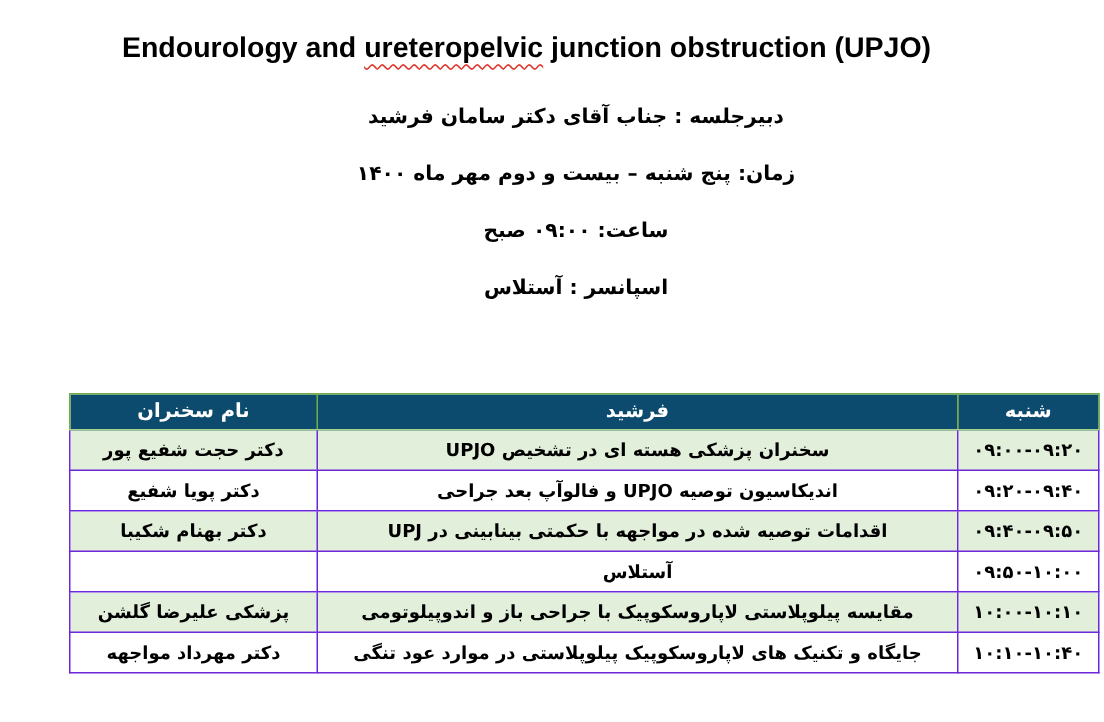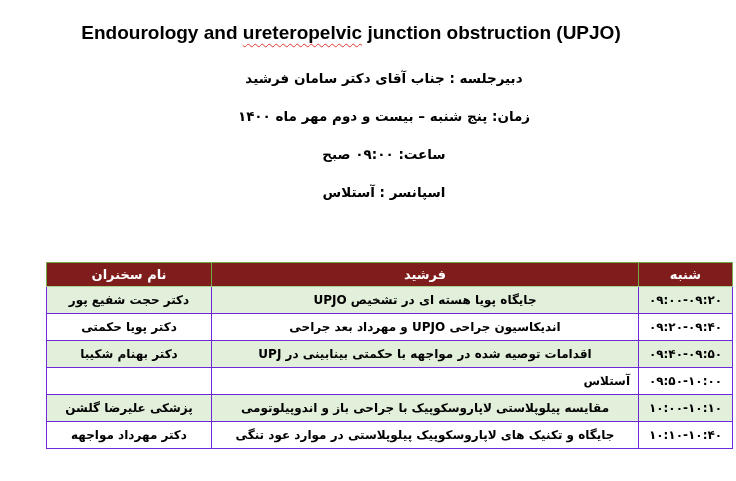--- a/index.html
+++ b/index.html
@@ -32,36 +32,36 @@
   .info-line.l2 { margin-top:20px; }
   .info-line.l3 { margin-top:20px; }
   .info-line.l4 { margin-top:20px; }
 
   .schedule-wrap { position:absolute; top:262px; left:46px; }
   table.schedule {
     border-collapse:collapse; direction:rtl; table-layout:fixed;
     width:647px; background:#fff;
   }
   .schedule th {
-    background:#7f1d1d; color:#ffffff; font-weight:bold;
+    background:#0c4a6e; color:#ffffff; font-weight:bold;
     font-size:13px; height:19px; padding:2px 6px;
     border:1px solid #70AD47; border-bottom:1px solid #A9D18E;
     text-align:center;
   }
   .schedule td {
     border:1px solid #6d28d9; font-weight:bold; font-size:12px;
     height:20px; padding:3px 8px; text-align:center; vertical-align:middle;
     white-space:nowrap; overflow:hidden;
   }
   .schedule tr.banded td { background:#E2EFDA; }
   .col-time    { width:81px;  }
   .col-title   { width:414px; }
   .col-speaker { width:152px; }
   td.cell-time { direction:ltr; }
-  td.align-start { text-align:right; }
+  td.align-start { text-align:center; }
 </style>
 </head>
 <body>
 
 <div class="page">
 
   <h1 class="doc-title"><span>Endourology and </span><span class="squiggle">ureteropelvic</span><span> junction obstruction (UPJO)</span></h1>
 
   <div class="info-block">
     <p class="info-line l1">دبیرجلسه : جناب آقای دکتر سامان فرشید</p>
@@ -75,27 +75,27 @@
       <thead>
         <tr>
           <th class="col-time">شنبه</th>
           <th class="col-title">فرشید</th>
           <th class="col-speaker">نام سخنران</th>
         </tr>
       </thead>
       <tbody>
         <tr class="banded">
           <td class="col-time cell-time">۰۹:۰۰-۰۹:۲۰</td>
-          <td class="col-title">جایگاه پویا هسته ای در تشخیص UPJO</td>
+          <td class="col-title">سخنران پزشکی هسته ای در تشخیص UPJO</td>
           <td class="col-speaker">دکتر حجت شفیع پور</td>
         </tr>
         <tr>
           <td class="col-time cell-time">۰۹:۲۰-۰۹:۴۰</td>
-          <td class="col-title">اندیکاسیون جراحی UPJO و مهرداد بعد جراحی</td>
-          <td class="col-speaker">دکتر پویا حکمتی</td>
+          <td class="col-title">اندیکاسیون توصیه UPJO و فالوآپ بعد جراحی</td>
+          <td class="col-speaker">دکتر پویا شفیع</td>
         </tr>
         <tr class="banded">
           <td class="col-time cell-time">۰۹:۴۰-۰۹:۵۰</td>
           <td class="col-title">اقدامات توصیه شده در مواجهه با حکمتی بینابینی در UPJ</td>
           <td class="col-speaker">دکتر بهنام شکیبا</td>
         </tr>
         <tr>
           <td class="col-time cell-time">۰۹:۵۰-۱۰:۰۰</td>
           <td class="col-title align-start">آستلاس</td>
           <td class="col-speaker"></td>

